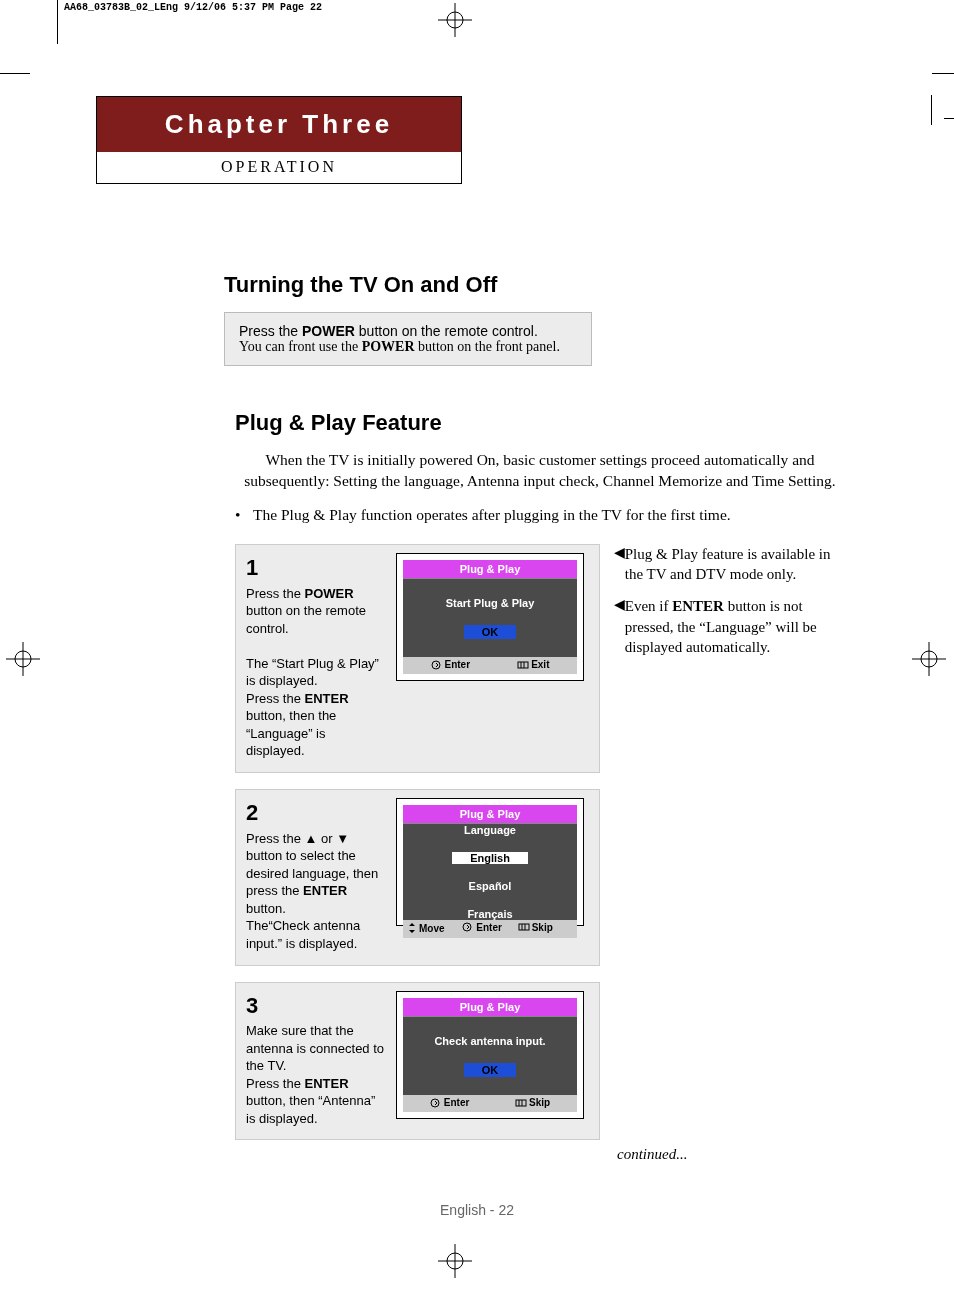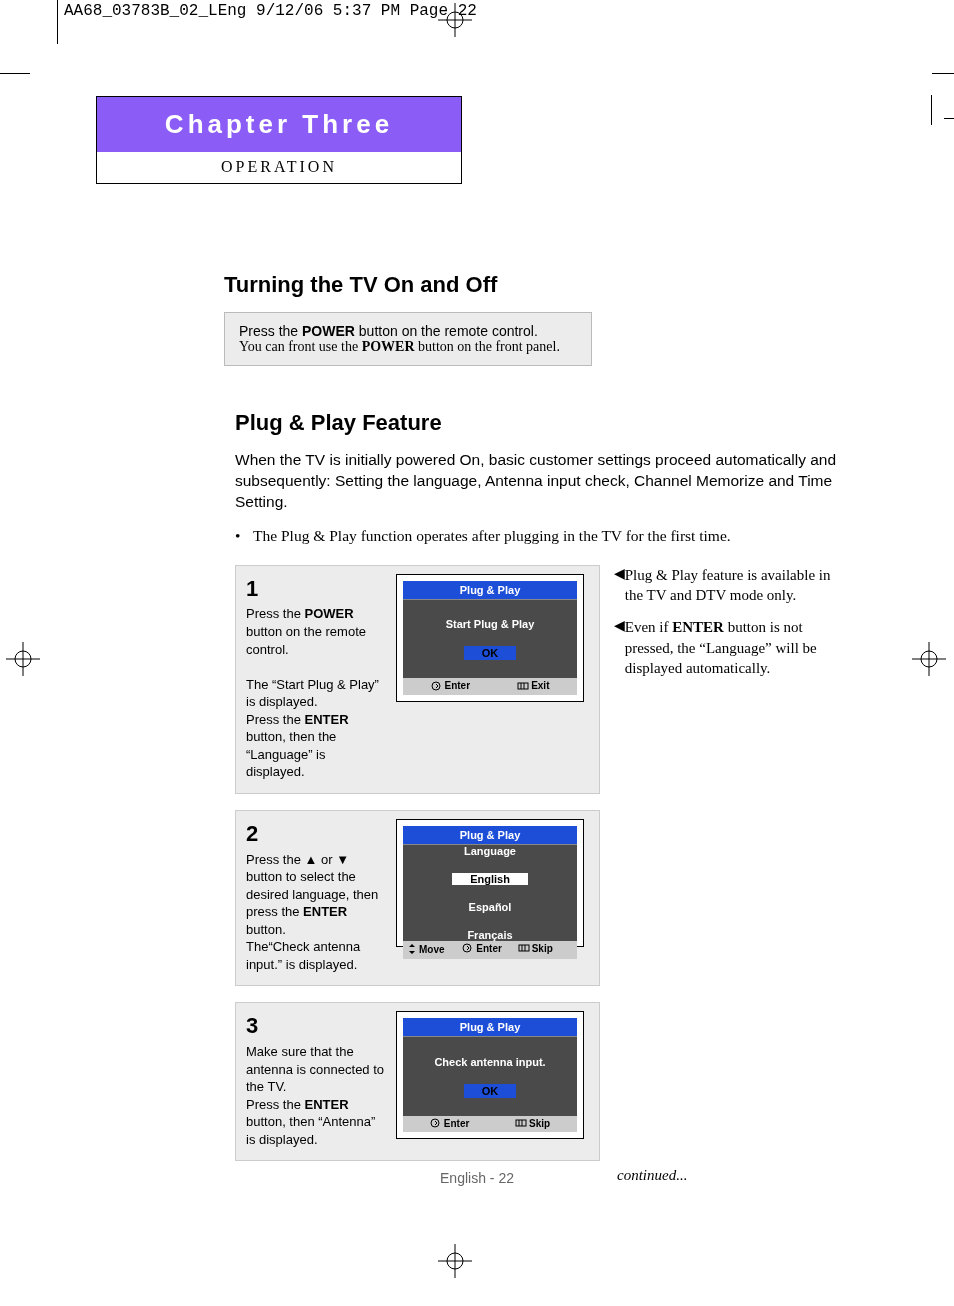--- a/index.html
+++ b/index.html
@@ -22,34 +22,35 @@
     left: 438px; top: 3px;
     width: 34px; height: 34px;
   }
   .top-register svg, .bottom-register svg, .side-register svg { display:block; }
   .side-register { position:absolute; }
   .bottom-register { position:absolute; left:438px; top:1244px; width:34px; height:34px; }
   .header-slug {
     position: absolute;
     left: 64px; top: 2px;
     font-family: 'Courier New', monospace;
-    font-size: 16px;
+    font-size: 10px;
     color: #000;
+    font-weight: bold;
   }
   .page {
     position: absolute;
     left: 96px; top: 96px;
     width: 760px;
   }
   .chapter-block {
     width: 366px;
     border: 1px solid #000;
   }
   .chapter-title {
-    background: #8b5cf6;
+    background: #7f1d1d;
     color: #fff;
     font-family: Arial, Helvetica, sans-serif;
     font-weight: bold;
     font-size: 26px;
     letter-spacing: 4px;
     padding: 12px 10px;
     text-align: center;
   }
   .chapter-sub {
     text-align: center;
@@ -76,25 +77,26 @@
     border: 1px solid #bbb;
     background: #ececec;
     padding: 10px 14px;
     font-size: 14px;
     width: 368px;
   }
   .info-box .l1 { font-family: Arial, Helvetica, sans-serif; }
   .info-box .l2 { font-family: Georgia, serif; }
   .section2 { margin-top: 44px; padding-left: 11px; }
   .para {
-    font-family: Liberation Sans, sans-serif;
+    font-family: Liberation Serif, serif;
     font-size: 15.5px;
     line-height: 1.35;
     margin-bottom: 14px;
     width: 610px;
+    text-align: center;
   }
   .bullet-row {
     display:flex;
     font-family: Georgia, serif;
     font-size: 15.5px;
     margin-bottom: 20px;
   }
   .bullet-row .dot { width:18px; }
   .two-col {
     display:flex;
@@ -134,21 +136,21 @@
     font-size:11px;
     color:#fff;
   }
   .screen-inner {
     flex:1;
     background:#4a4a4a;
     display:flex;
     flex-direction:column;
   }
   .screen-title {
-    background:#1d4ed8;
+    background:#d946ef;
     text-align:center;
     font-weight:bold;
     padding:3px 0;
     border-bottom:1px solid #888;
   }
   .screen-body {
     flex:1;
     display:flex;
     flex-direction:column;
     align-items:center;
@@ -176,21 +178,21 @@
   .continued {
     font-family: Georgia, serif;
     font-style: italic;
     font-size:15px;
     margin-left: 382px;
     margin-top: -10px;
   }
   .page-footer {
     position:absolute;
     left:0; right:0;
-    top:1170px;
+    top:1202px;
     text-align:center;
     font-family: Arial, Helvetica, sans-serif;
     font-size:14px;
     color:#666;
   }
   b { font-weight:bold; }
 </style>
 </head>
 <body>
 

